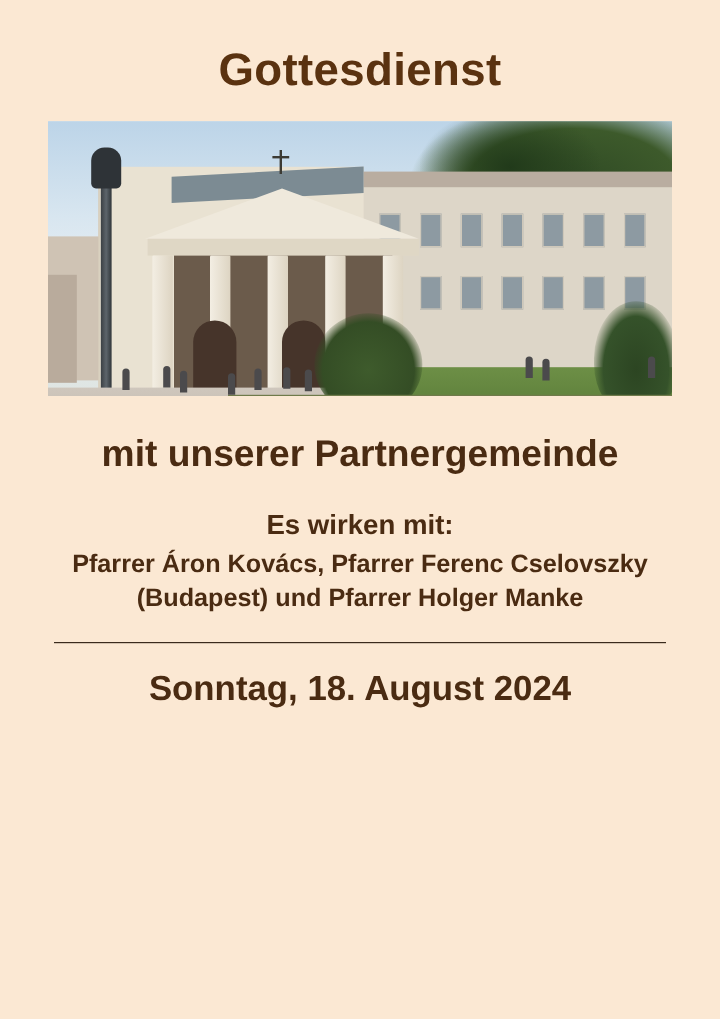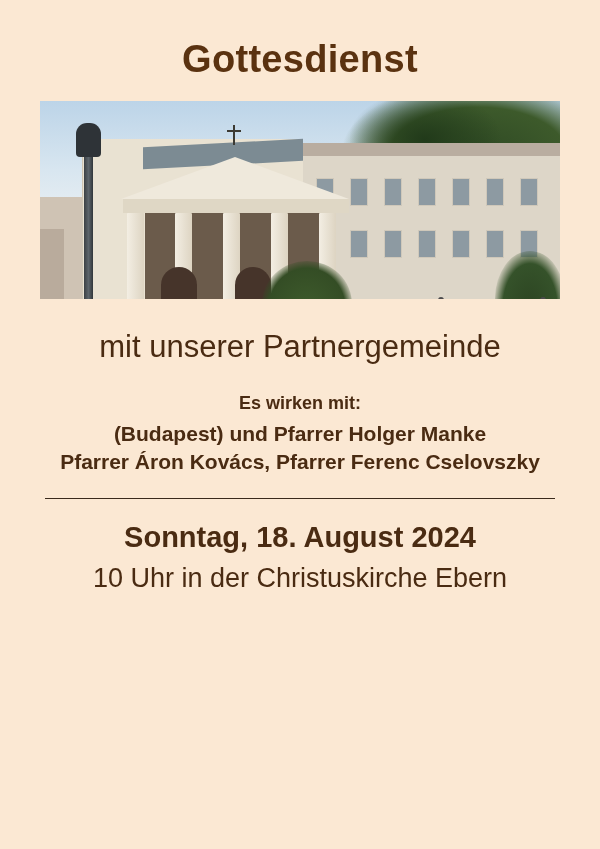--- a/index.html
+++ b/index.html
@@ -166,31 +166,31 @@
   }
   .person {
     position: absolute; width: 6px; height: 18px; background: #4b4a4c; border-radius: 3px 3px 0 0;
   }
 
   
   .lead {
     margin-top: 28px;
     text-align: center;
     font-size: 31px;
-    font-weight: normal;
+    font-weight: bold;
     line-height: 1.28;
     color: #4a2b12;
   }
   .credits {
     margin-top: 26px;
     text-align: center;
     color: #4a2b12;
   }
   .credits .small {
-    font-size: 18px;
+    font-size: 23px;
     font-weight: bold;
     margin-bottom: 6px;
   }
   .credits .line {
     font-size: 21px;
     font-weight: bold;
     line-height: 1.33;
   }
   .rule {
     width: 510px;
@@ -280,22 +280,21 @@
     <div class="person" style="left:412px;top:198px"></div>
     <div class="person" style="left:500px;top:196px"></div>
   </div>
 
   <div class="lead">
     <div>mit unserer Partnergemeinde</div>
   </div>
 
   <div class="credits">
     <div class="small">Es wirken mit:</div>
+    <div class="line">Pfarrer Áron Kovács, Pfarrer Ferenc Cselovszky</div>
     <div class="line">(Budapest) und Pfarrer Holger Manke</div>
-    <div class="line">Pfarrer Áron Kovács, Pfarrer Ferenc Cselovszky</div>
   </div>
 
   <div class="rule"></div>
 
   <div class="when">Sonntag, 18. August 2024</div>
-  <div class="where">10 Uhr in der Christuskirche Ebern</div>
 
 </div>
 
 </body></html>

